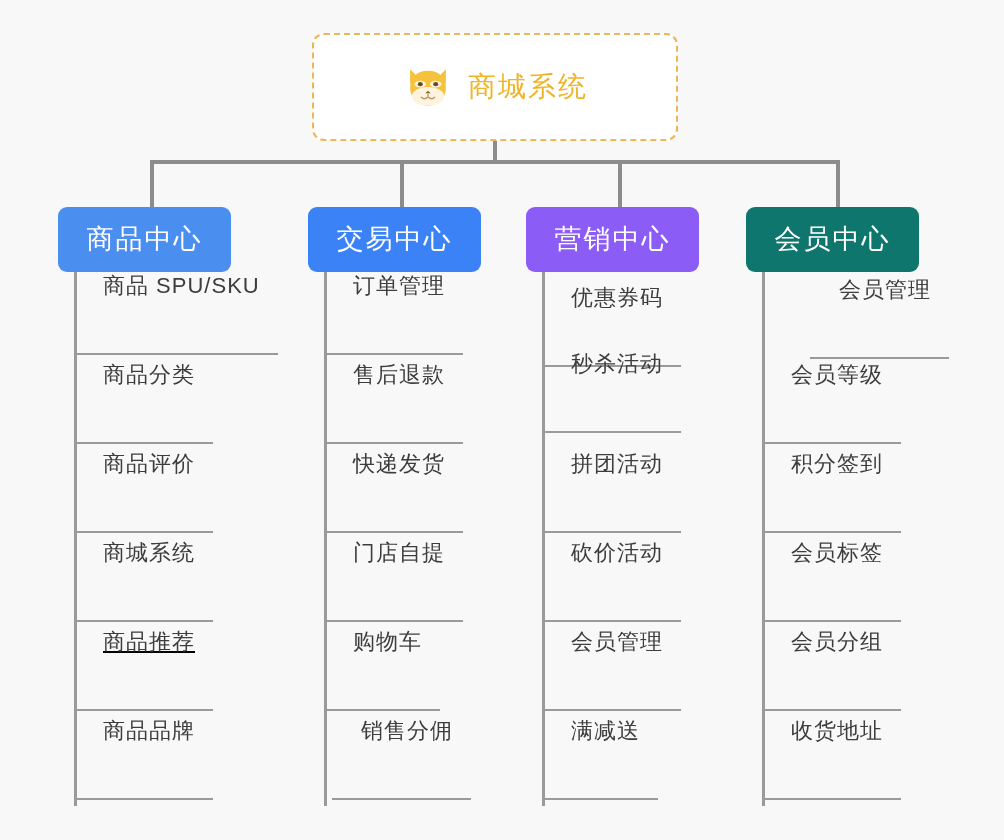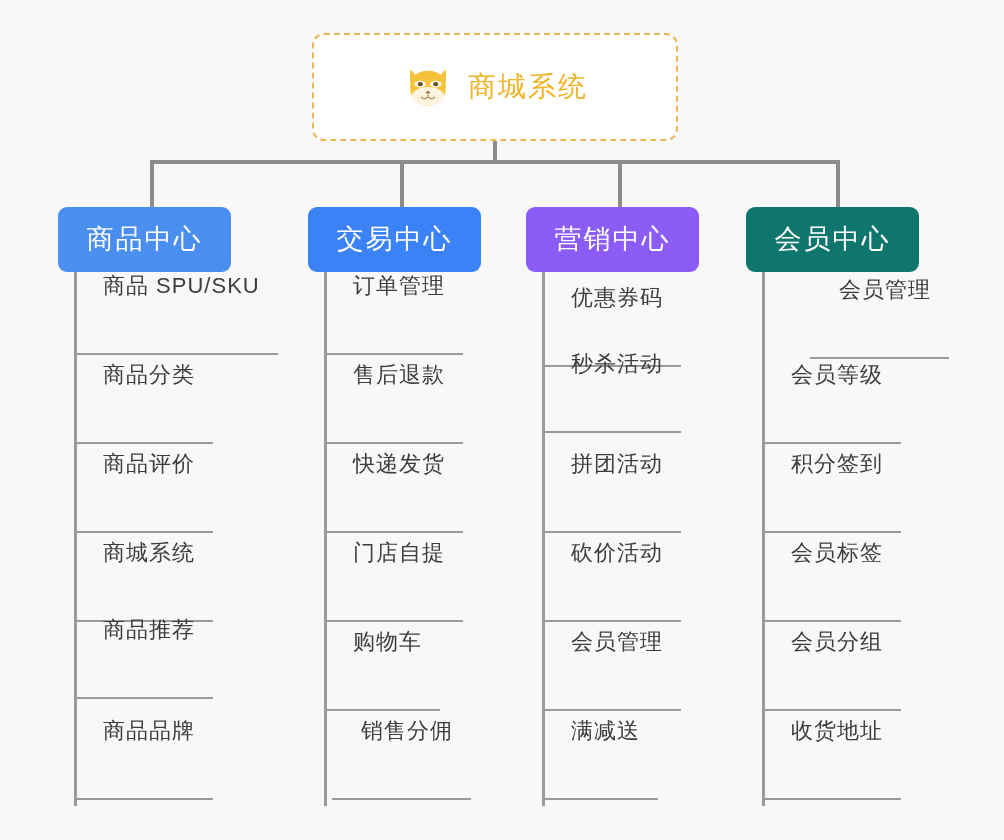--- a/index.html
+++ b/index.html
@@ -165,21 +165,21 @@
       </div>
     <div class="leaf-item" style="top:89px;">
         <span class="leaf-label">商品分类</span>
       </div>
     <div class="leaf-item" style="top:178px;">
         <span class="leaf-label">商品评价</span>
       </div>
     <div class="leaf-item" style="top:267px;">
         <span class="leaf-label">商城系统</span>
       </div>
-    <div class="leaf-item" style="top:344px;">
+    <div class="leaf-item" style="top:356px;text-decoration:underline;">
         <span class="leaf-label">商品推荐</span>
       </div>
     <div class="leaf-item" style="top:445px;">
         <span class="leaf-label">商品品牌</span>
       </div>
   </div>
 
   <div class="leaf-col" style="left:324px;">
     <div class="leaf-trunk" style="height:534px;"></div>
     <div class="leaf-item" style="top:0px;">

